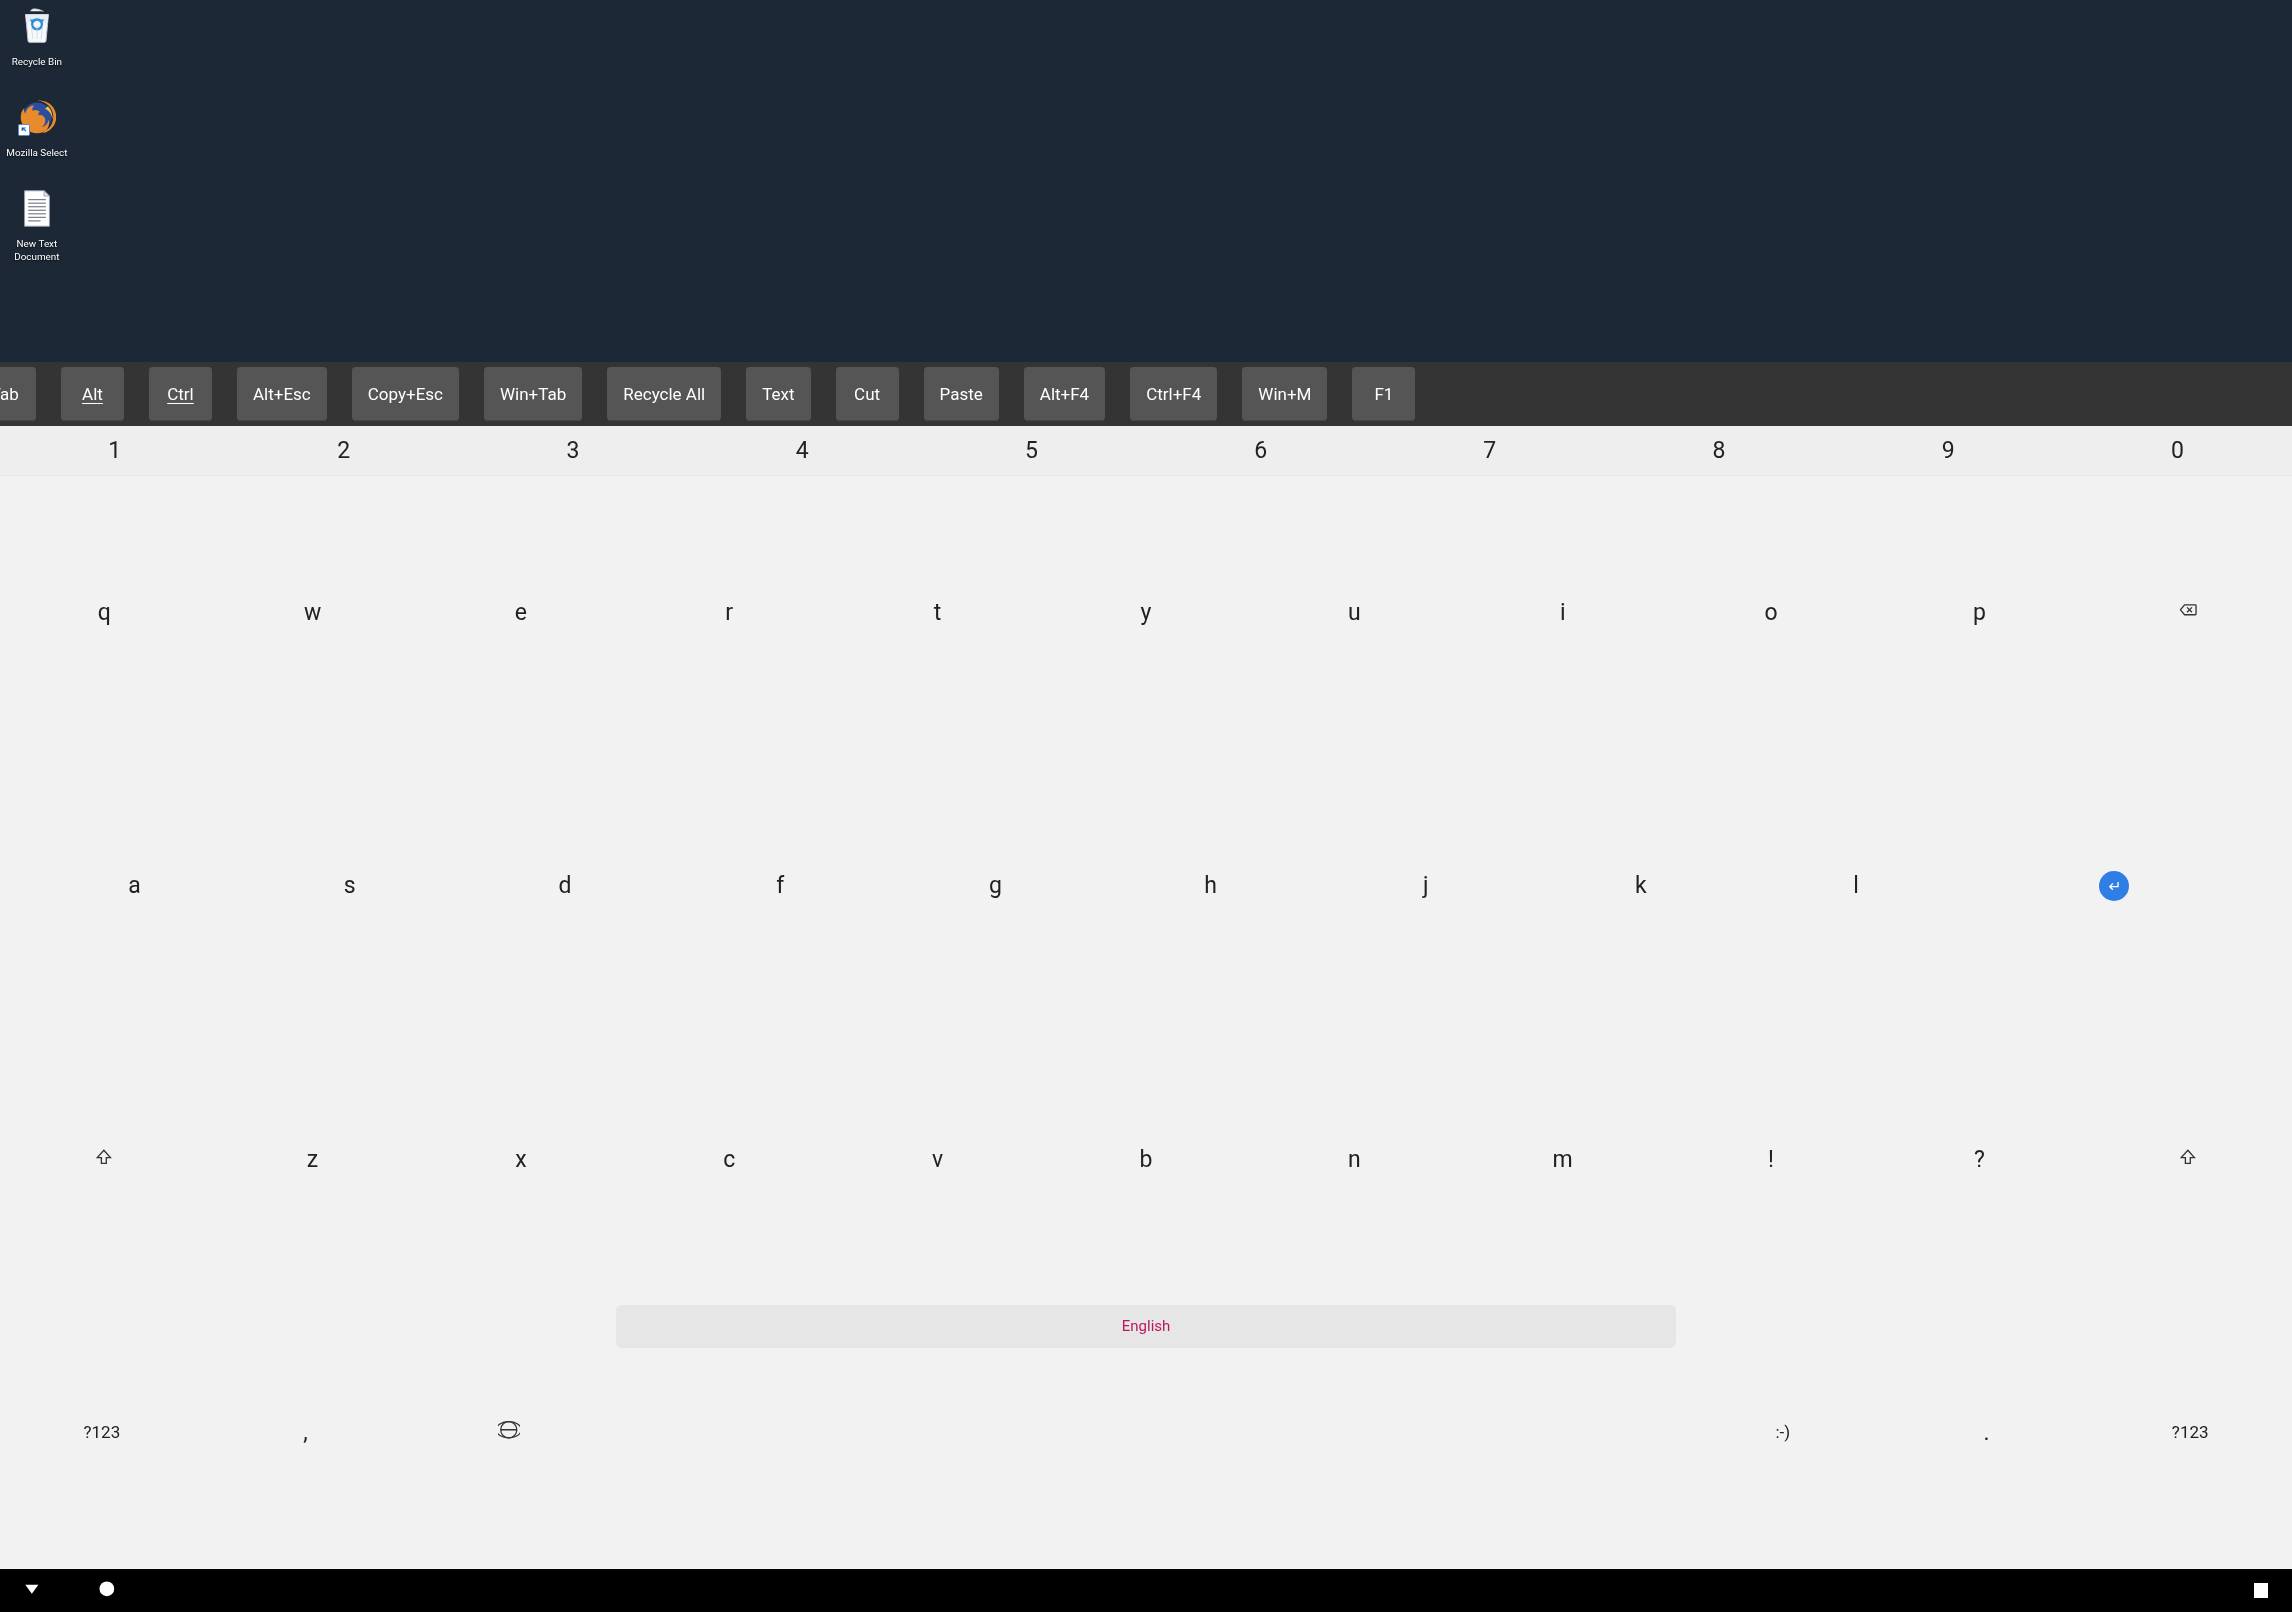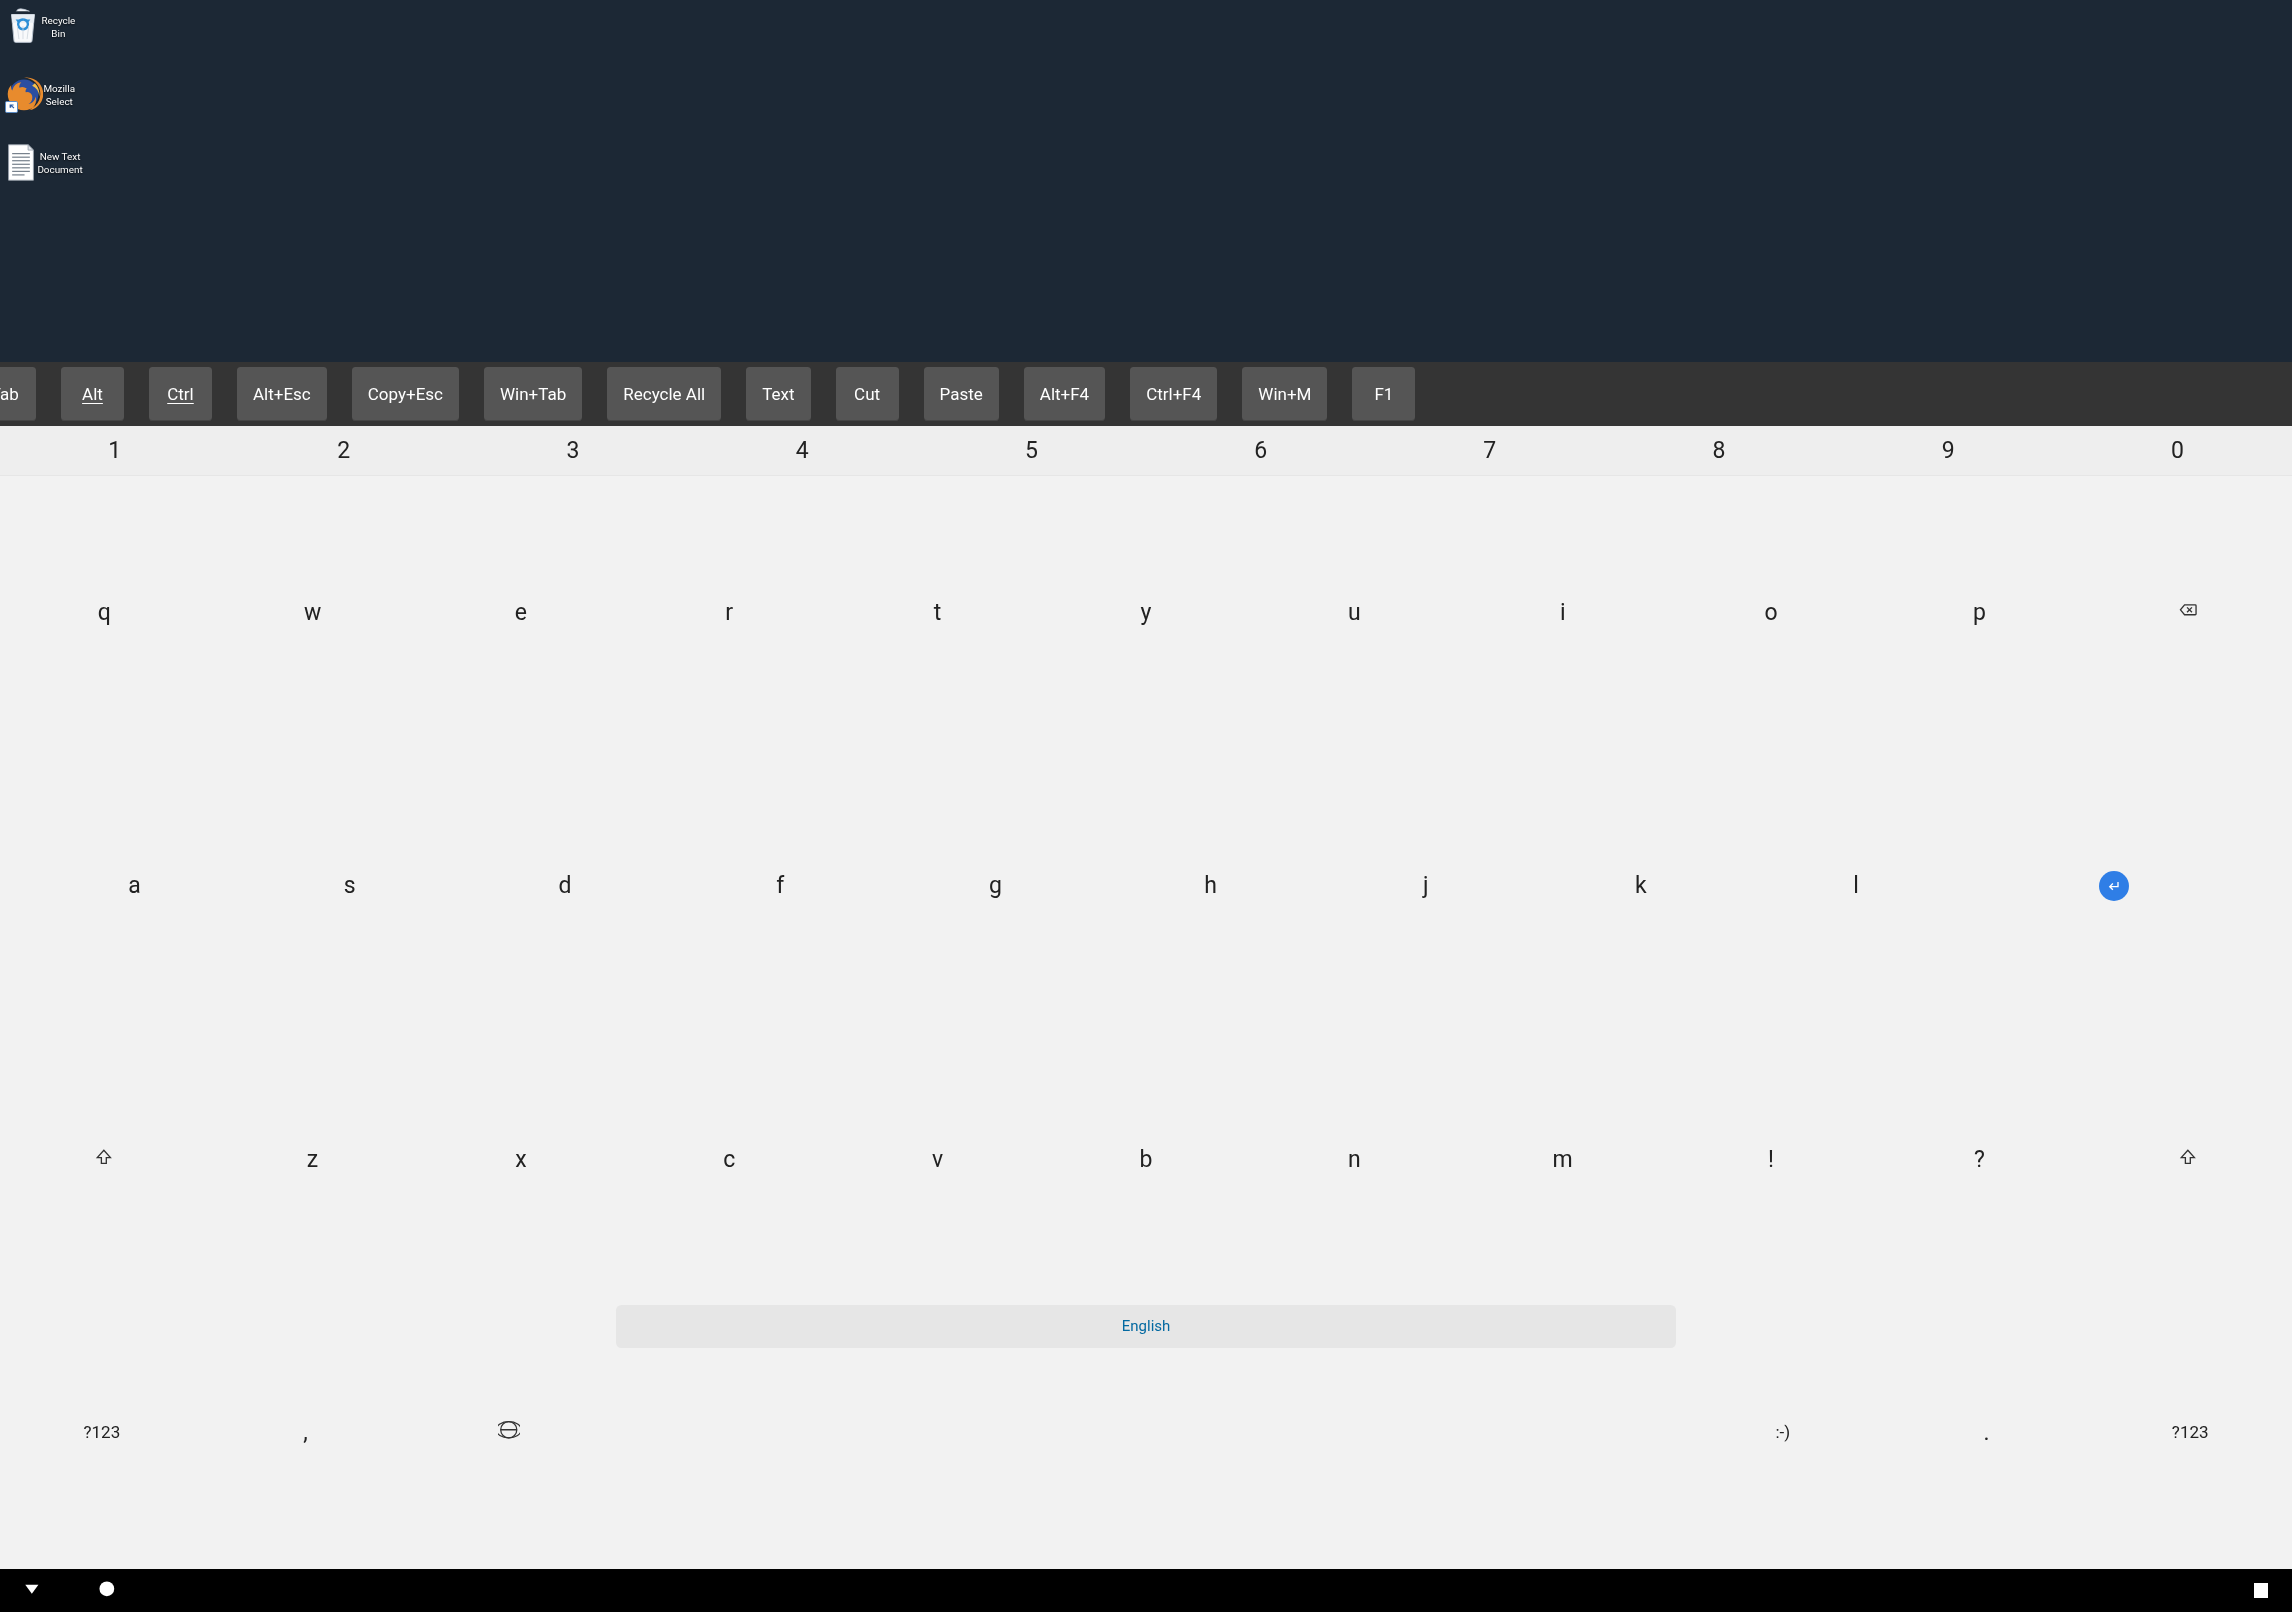--- a/index.html
+++ b/index.html
@@ -7,21 +7,21 @@
   body { display: flex; flex-direction: column; background: #000; }
 
   
   .desktop {
     position: relative;
     flex: 0 0 auto;
     height: 362px;
     background: #1c2835;
   }
   .desktop-icons { position: absolute; top: 7.2px; left: 0; display: flex; flex-direction: column; gap: 30px; padding-left: 5.4px; }
-  .dicon { width: 63px; display: flex; flex-direction: row; align-items: center; cursor: default; }
+  .dicon { width: 63px; display: flex; flex-direction: column; align-items: center; cursor: default; gap: 8px; }
   .dicon-img { width: 38px; height: 38px; display: flex; align-items: center; justify-content: center; position: relative; }
   .dicon-label { margin-top: 2.7px; color: #fff; font-size: 9.9px; text-align: center; line-height: 12.5px; text-shadow: 0 0.9px 1.8px rgba(0,0,0,.7); }
 
   
   .recycle-svg { width: 36px; height: 36px; }
   
   .firefox-svg { width: 38px; height: 38px; }
   .shortcut-arrow {
     position: absolute; left: 0; bottom: 0; width: 12.5px; height: 12.5px;
     background: #fff; border: 0.9px solid #5a8bc6; border-radius: 1.8px;
@@ -77,21 +77,21 @@
   .row1 .key { flex: 1; }
   .row1 .key.bksp { flex: 1; }
   .row2 { padding: 0 27px; }
   .row2 .key { flex: 1; }
   .row2 .enter { flex: 1.4; }
   .row3 .key { flex: 1; }
   .row4 .key { flex: 1; }
   .space {
     flex: 5.2 !important;
     background: #e6e6e6; border-radius: 5.4px; margin: 9px 5.4px; height: 43px;
-    font-size: 15px; color: #0369a1;
+    font-size: 15px; color: #be185d;
   }
 
   .enter-btn {
     width: 30px; height: 30px; border-radius: 50%; background: #2f7ee6;
     display: flex; align-items: center; justify-content: center;
   }
   .enter-btn svg { width: 16px; height: 16px; }
 
   .shift svg, .bksp svg, .globe svg { width: 19.7px; height: 19.7px; }
   .globe svg { width: 21.5px; height: 21.5px; }

